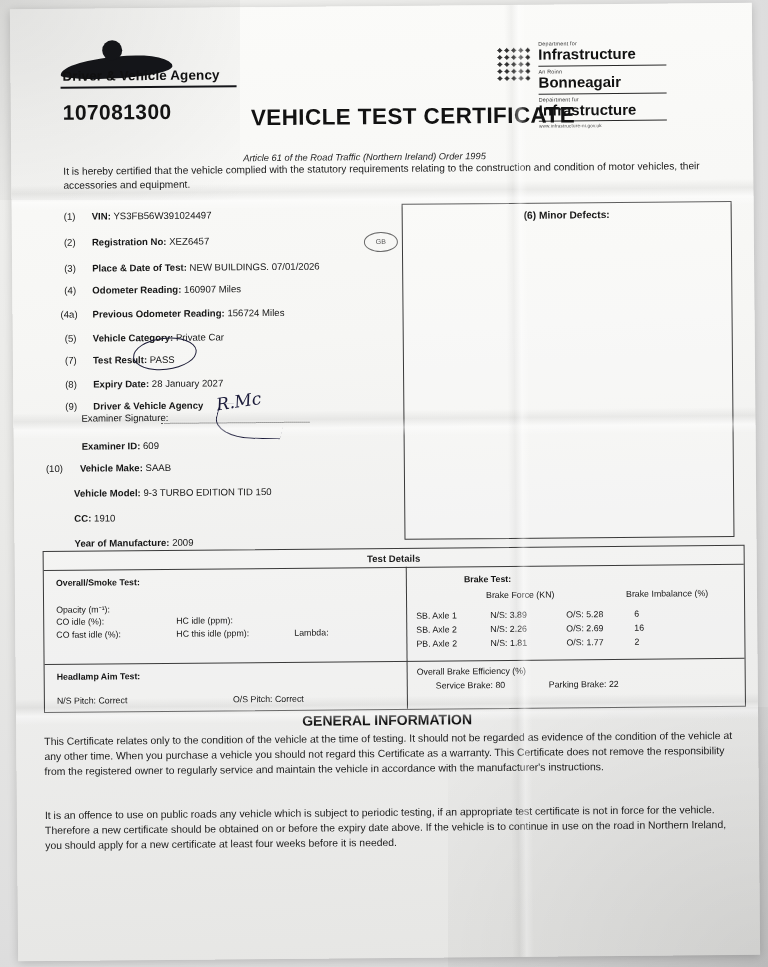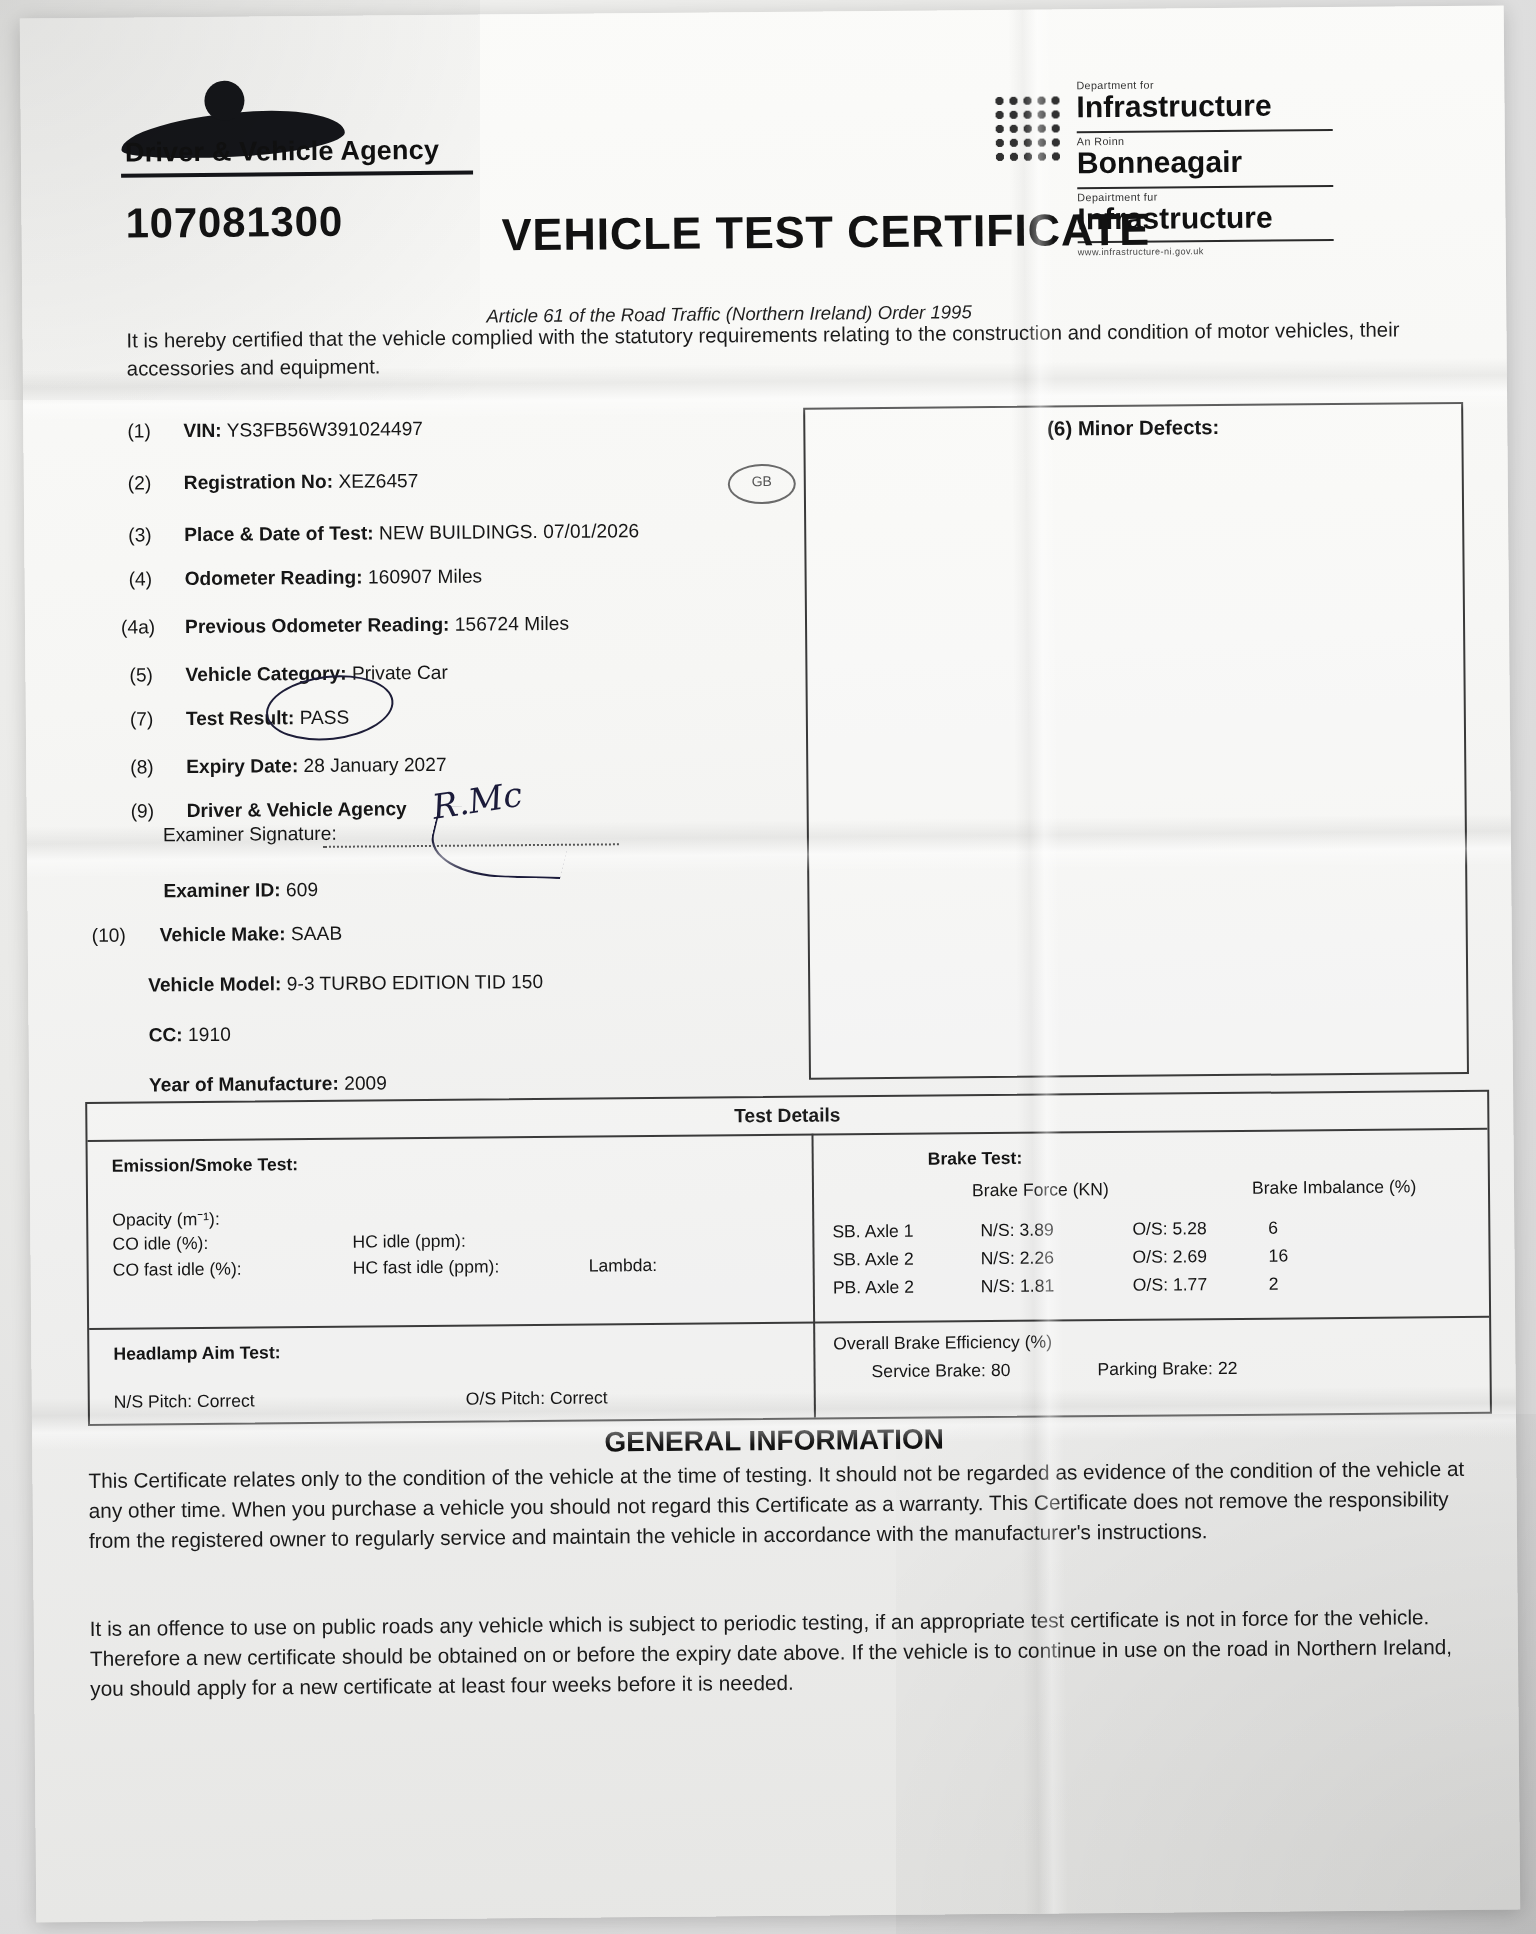--- a/index.html
+++ b/index.html
@@ -270,26 +270,26 @@
       <div class="defects">
         <div class="hdr">(6)  Minor Defects:</div>
       </div>
 
       <div class="testbox">
         <div class="ttl">Test Details</div>
         <div class="hline" style="top:18px;"></div>
         <div class="vline" style="left:362px;"></div>
         <div class="hline" style="top:112px;"></div>
 
-        <div class="cell b" style="left:12px;top:26px;">Emission/Smoke Test:</div>
+        <div class="cell b" style="left:12px;top:26px;">Overall/Smoke Test:</div>
         <div class="cell" style="left:12px;top:52px;">Opacity (m⁻¹):</div>
         <div class="cell" style="left:12px;top:65px;">CO idle (%):</div>
         <div class="cell" style="left:132px;top:65px;">HC idle (ppm):</div>
         <div class="cell" style="left:12px;top:78px;">CO fast idle (%):</div>
-        <div class="cell" style="left:132px;top:78px;">HC fast idle (ppm):</div>
+        <div class="cell" style="left:132px;top:78px;">HC this idle (ppm):</div>
         <div class="cell" style="left:250px;top:78px;">Lambda:</div>
 
         <div class="cell b" style="left:12px;top:120px;">Headlamp Aim Test:</div>
         <div class="cell" style="left:12px;top:144px;">
           <span>N/S Pitch:</span>
           <span>Correct</span>
         </div>
         <div class="cell" style="left:188px;top:144px;">
           <span>O/S Pitch:</span>
           <span>Correct</span>

